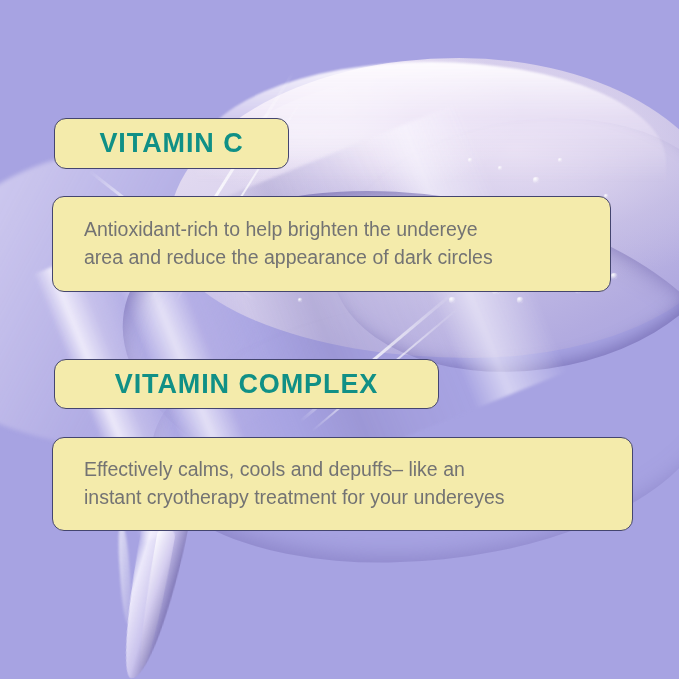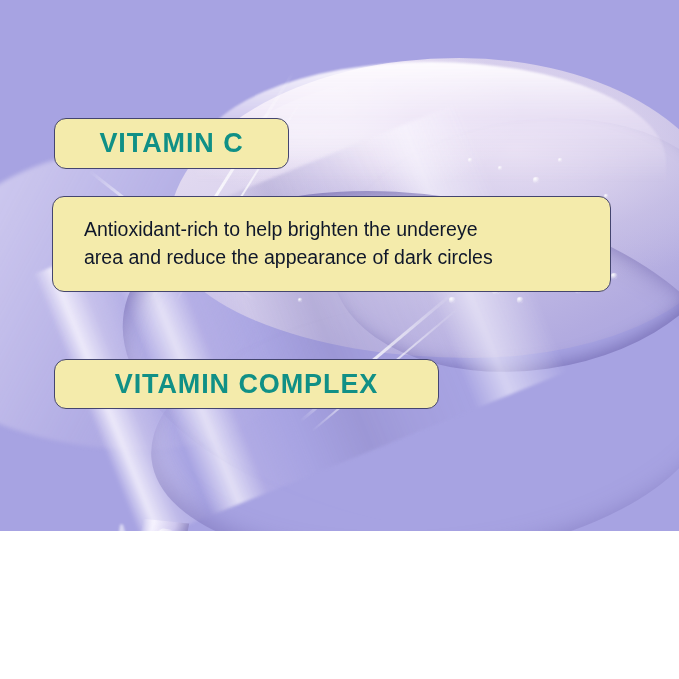--- a/index.html
+++ b/index.html
@@ -3,21 +3,21 @@
 <meta charset="utf-8">
 <style>
   html, body {
     margin: 0;
     padding: 0;
     background: #ffffff;
   }
   #stage {
     position: relative;
     width: 679px;
-    height: 531px;
+    height: 679px;
     overflow: hidden;
     background: #a7a3e2;
     font-family: "Liberation Sans", sans-serif;
   }
 
   
   .bg-art {
     position: absolute;
     inset: 0;
     overflow: hidden;
@@ -204,21 +204,21 @@
   .card { align-items: center; }
 
   .pill-label {
     color: #109086;
     font-size: 27px;
     font-weight: 700;
     letter-spacing: 0.9px;
     white-space: nowrap;
   }
   .card-text {
-    color: #0f172a;
+    color: #737373;
     font-size: 19.5px;
     line-height: 1.42;
     padding: 0 0 0 31px;
     white-space: pre-line;
   }
 
   #pill-vitc   { left: 54px;  top: 118px; width: 235px; height: 51px; }
   #card-vitc   { left: 52px;  top: 196px; width: 559px; height: 96px; }
   #pill-cool   { left: 54px;  top: 359px; width: 385px; height: 50px; }
   #card-cool   { left: 52px;  top: 437px; width: 581px; height: 94px; }
@@ -283,14 +283,18 @@
     <span class="pill-label">VITAMIN C</span>
   </div>
   <div class="card" id="card-vitc">
     <span class="card-text">Antioxidant-rich to help brighten the undereye
 area and reduce the appearance of dark circles</span>
   </div>
 
   <div class="pill" id="pill-cool">
     <span class="pill-label">VITAMIN COMPLEX</span>
   </div>
+  <div class="card" id="card-cool">
+    <span class="card-text">Effectively calms, cools and depuffs– like an
+instant cryotherapy treatment for your undereyes</span>
+  </div>
 
 </div>
 
 </body></html>

